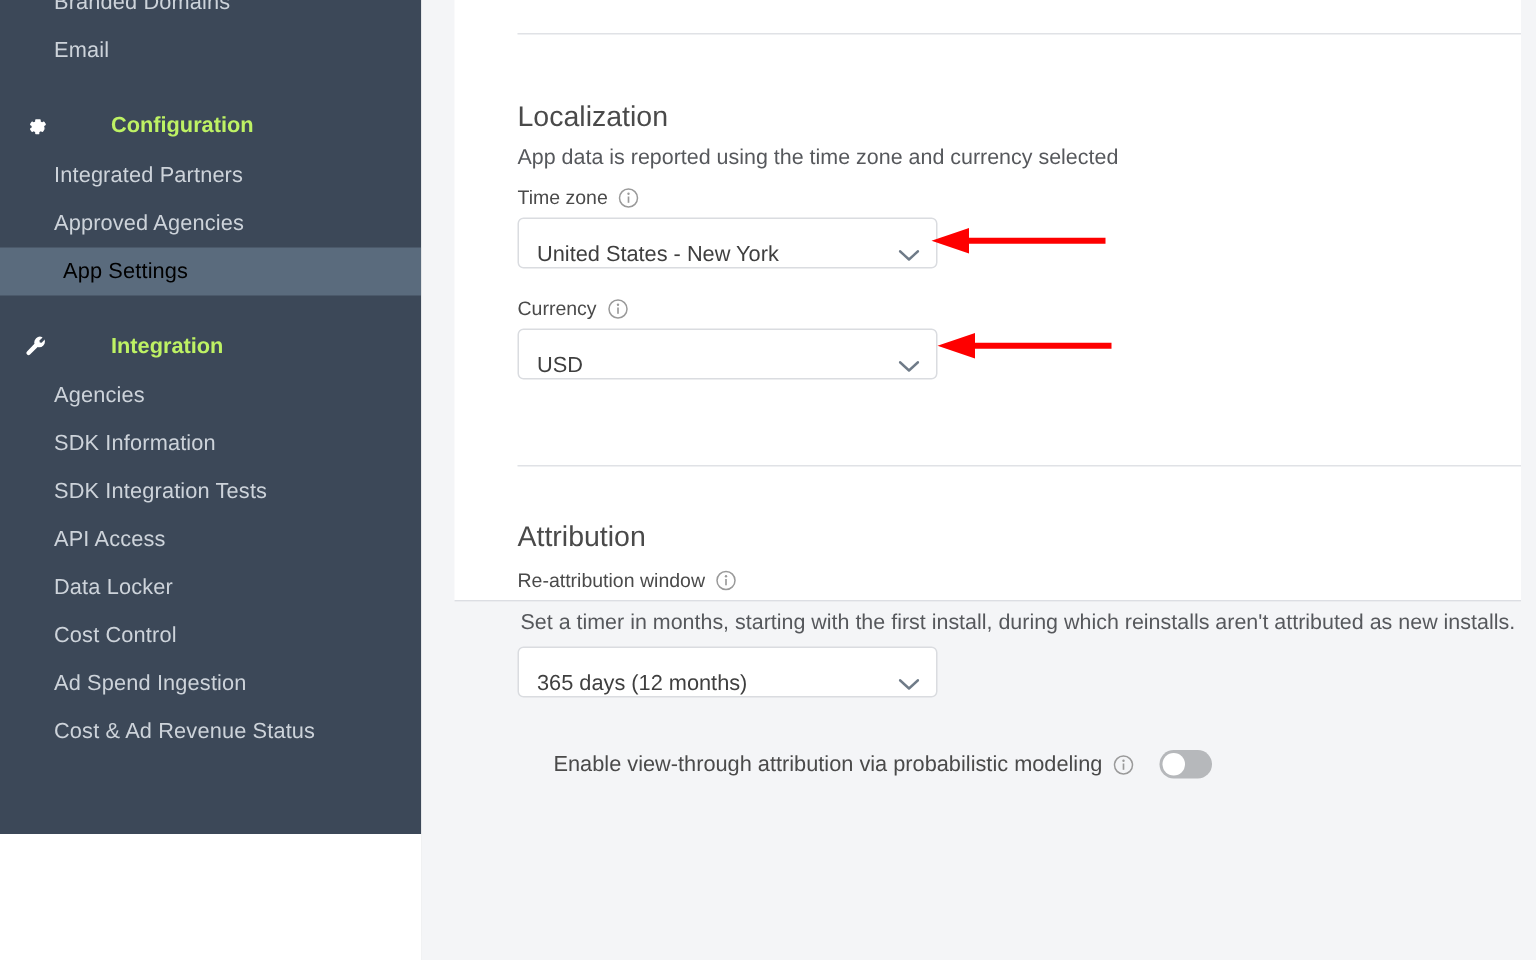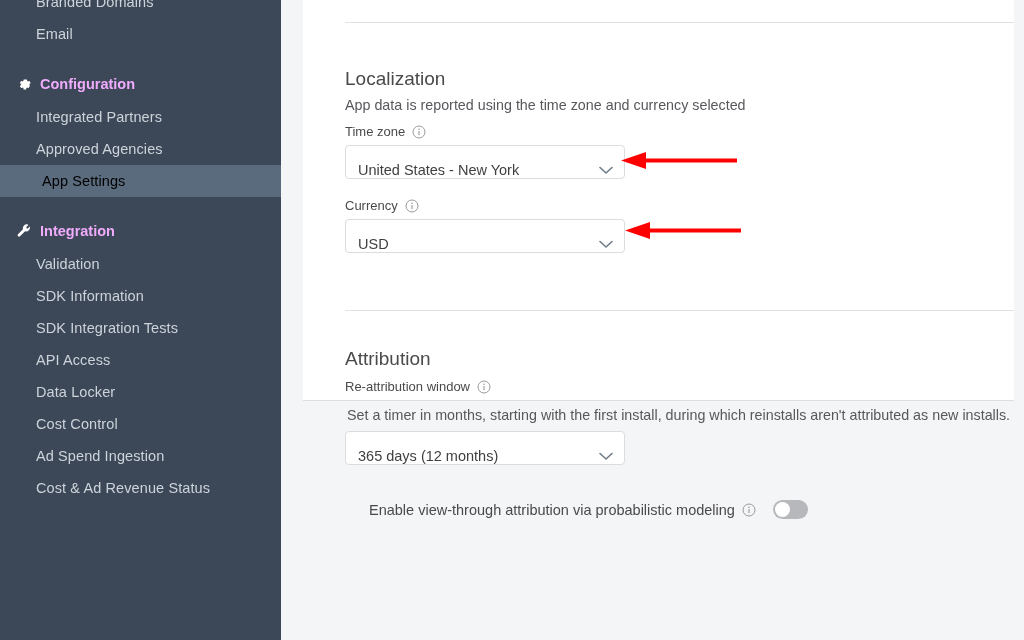--- a/index.html
+++ b/index.html
@@ -15,21 +15,21 @@
     width: 1024px;
     height: 640px;
     display: flex;
     background: #ffffff;
   }
 
   
   .sidebar {
     position: relative;
     width: 281px;
-    height: 640px;
+    height: 556px;
     background: #3c4858;
     flex: 0 0 281px;
     overflow: hidden;
   }
   .nav-scroll {
     position: absolute;
     top: -14px;
     left: 0;
     width: 281px;
   }
@@ -47,25 +47,26 @@
     background: #5a6b7d;
     color: #000000;
     padding-left: 42px;
   }
   .nav-group {
     height: 34px;
     line-height: 34px;
     padding-left: 15px;
     font-size: 14.5px;
     font-weight: bold;
-    color: #f0abfc;
-    white-space: nowrap;
-    display: flex;
-    align-items: center;
-    cursor: pointer;
+    color: #bef264;
+    white-space: nowrap;
+    display: flex;
+    align-items: center;
+    cursor: pointer;
+    gap: 34px;
   }
   .nav-group .gicon {
     width: 18px;
     height: 18px;
     margin-right: 7px;
     display: inline-flex;
     align-items: center;
     justify-content: center;
     flex: 0 0 18px;
   }
@@ -258,21 +259,21 @@
         <div class="nav-item active" style="background: rgb(90, 107, 125);"><span>App Settings</span></div>
         <div class="nav-gap"></div>
         <div class="nav-group">
           <span class="gicon">
             <svg width="15" height="15" viewBox="0 0 16 16">
               <path fill="#ffffff" d="M14.1 3.1a.45.45 0 00-.74-.17l-1.9 1.9-1.3-.25-.25-1.3 1.9-1.9a.45.45 0 00-.17-.74 4.1 4.1 0 00-5.27 4.9L1.1 11a1.5 1.5 0 002.12 2.12l5.45-5.26a4.1 4.1 0 004.9-5.28z"></path>
             </svg>
           </span>
           <span>Integration</span>
         </div>
-        <div class="nav-item"><span>Validation</span></div>
+        <div class="nav-item"><span>Agencies</span></div>
         <div class="nav-item"><span>SDK Information</span></div>
         <div class="nav-item"><span>SDK Integration Tests</span></div>
         <div class="nav-item"><span>API Access</span></div>
         <div class="nav-item"><span>Data Locker</span></div>
         <div class="nav-item"><span>Cost Control</span></div>
         <div class="nav-item"><span>Ad Spend Ingestion</span></div>
         <div class="nav-item"><span>Cost &amp; Ad Revenue Status</span></div>
       </div>
   </nav>
 

